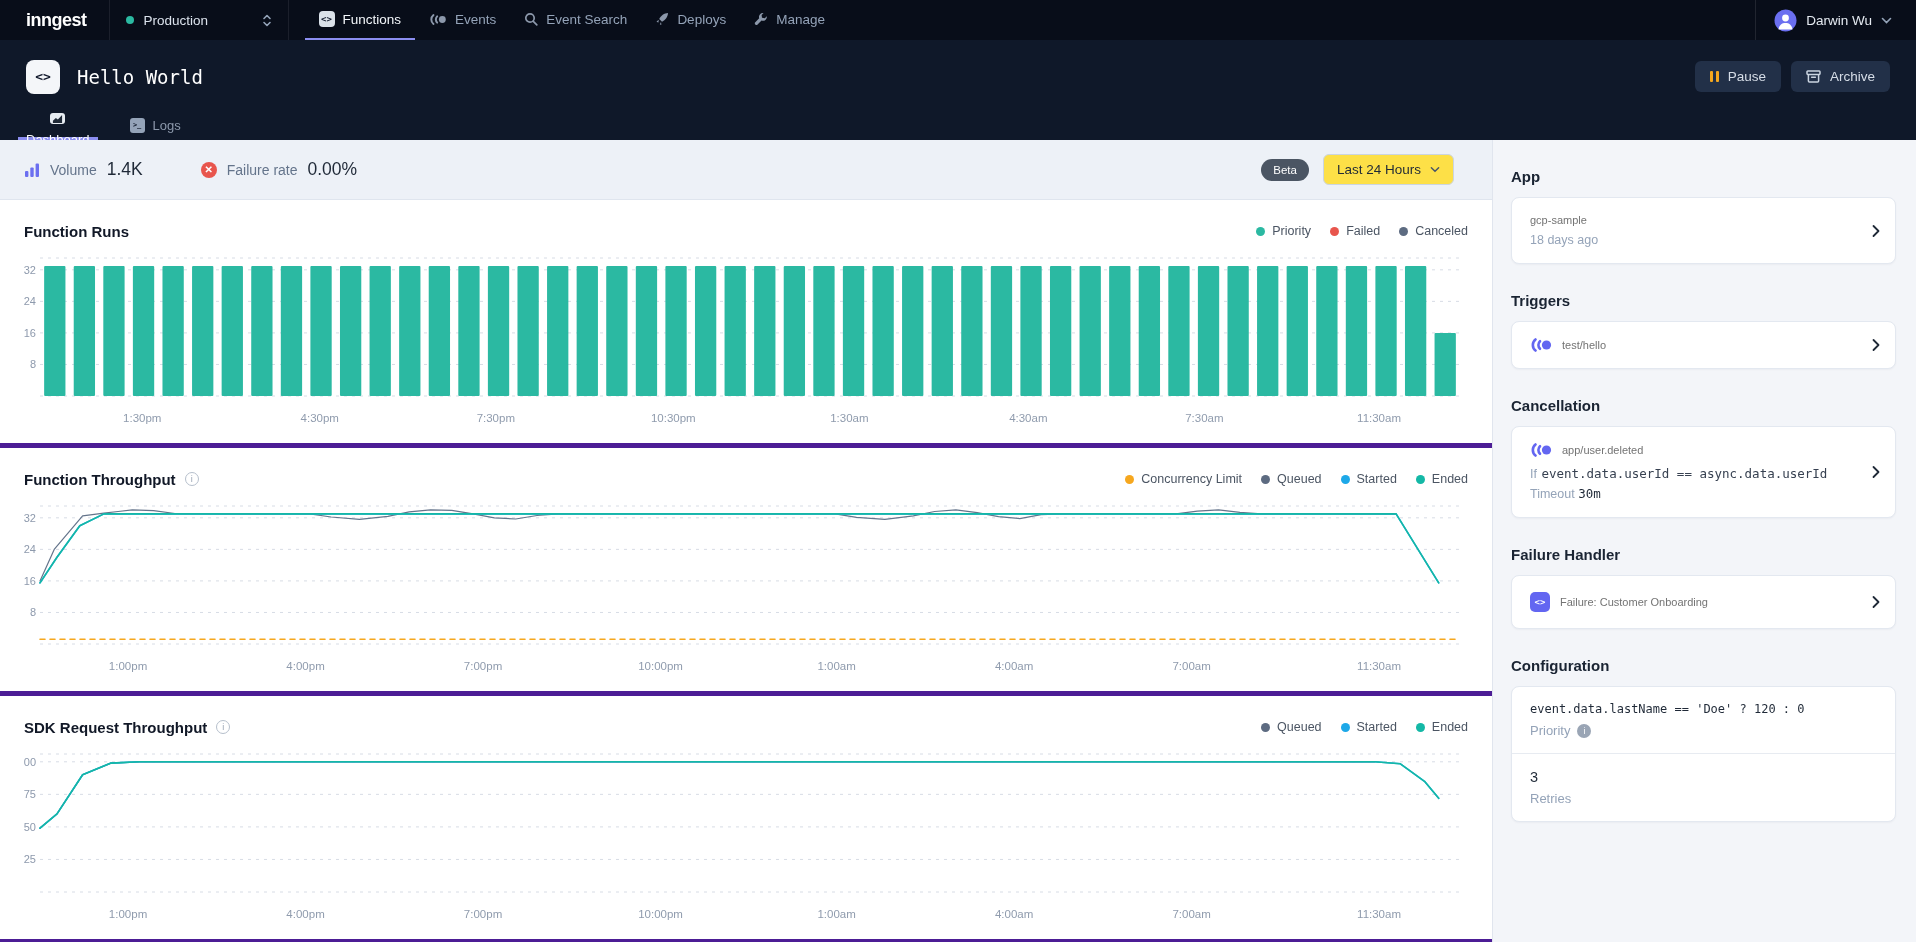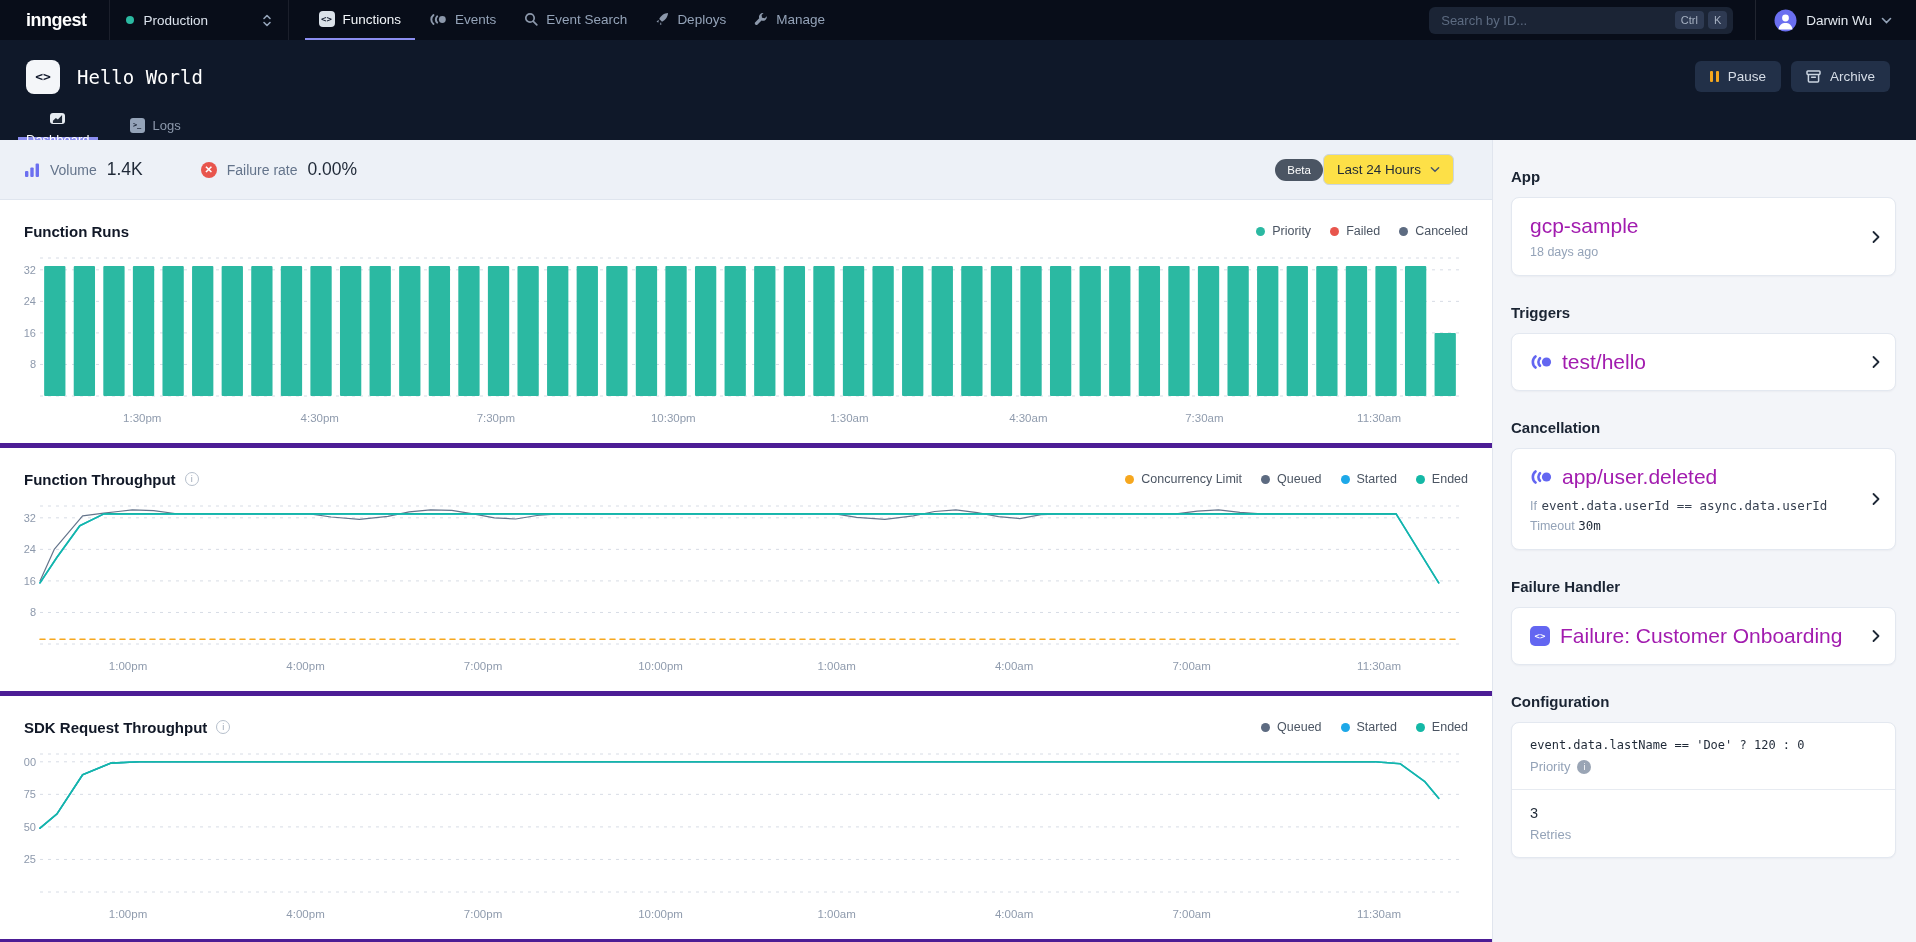--- a/index.html
+++ b/index.html
@@ -64,21 +64,21 @@
   .content { display:flex; height:829px; }
   .charts-col { width:1492px; background:#ffffff; }
 
   .stats-bar { height:60px; background:#edf1f7; border-bottom:1px solid #dfe5ee; display:flex;
     align-items:center; padding:0 24px; }
   .stat { display:flex; align-items:center; gap:10px; margin-right:58px; }
   .stat-label { font-size:14px; color:#64748b; }
   .stat-value { font-size:17.5px; color:#1f2937; margin-left:0; }
   .fail-dot { width:16px; height:16px; border-radius:50%; background:#e8554d; color:#fff;
     display:flex; align-items:center; justify-content:center; font-size:10px; font-weight:bold; }
-  .stats-right { margin-left:auto; display:flex; align-items:center; padding-right:14px; }
+  .stats-right { margin-left:auto; display:flex; align-items:center; gap:14px; padding-right:14px; }
   .beta-badge { background:#4b5563; color:#ffffff; font-size:11.5px; border-radius:999px;
     padding:5px 12px; }
   .range-btn { background:#fde047; border:1px solid #cbd5e1; border-radius:6px; color:#1f2937;
     font-size:13.5px; padding:7px 13px; display:flex; align-items:center; gap:9px; cursor:pointer;
     font-family:"Liberation Sans", sans-serif; }
 
   .chart-section { padding:18px 24px 0 24px; border-bottom:5px solid #4c1d95; background:#fff;
     height:248px; }
   .chart-head { display:flex; align-items:center; height:26px; }
   .chart-title { font-size:15px; font-weight:bold; color:#111827; }
@@ -90,21 +90,21 @@
   .legend-dot { width:9px; height:9px; border-radius:50%; }
   .legend-label { font-size:12.5px; color:#4b5563; }
   .chart-svg { display:block; width:1444px; height:178px; margin-top:6px; }
 
   
   .sidebar { flex:1; background:#f3f5f9; border-left:1px solid #e0e5ee; padding:0 20px 0 18px;
     overflow:hidden; }
   .side-heading { font-size:15px; font-weight:bold; color:#1a2433; margin:28px 0 12px; }
   .card { position:relative; background:#ffffff; border:1px solid #e3e8f0; border-radius:8px;
     padding:16px 40px 16px 18px; box-shadow:0 1px 2px rgba(16,24,40,.04); cursor:pointer; }
-  .card-title { font-size:21px; color:#a21caf; font-weight:500; }
+  .card-title { font-size:11px; color:#737373; font-weight:500; }
   .card-meta { font-size:12.5px; color:#94a3b8; margin-top:7px; }
   .card-row { display:flex; align-items:center; gap:10px; }
   .chev { position:absolute; right:15px; top:50%; transform:translateY(-50%); }
   .code { font-family:"DejaVu Sans Mono", monospace; font-size:12.5px; color:#374151; }
   .muted { color:#94a3b8; font-size:12.5px; }
   .cond-line { margin-top:7px; }
   .timeout-line { margin-top:4px; font-size:12.5px; }
   .timeout-val { color:#1f2937; font-family:"DejaVu Sans Mono", monospace; }
   .fn-chip { width:20px; height:20px; border-radius:5px; background:#6366f1; color:#fff;
     display:flex; align-items:center; justify-content:center;
@@ -164,25 +164,20 @@
         <span>Deploys</span>
       </div>
       <div class="nav-item">
         <svg width="14" height="14" viewBox="0 0 14 14">
           <path d="M12.8 4.2 A4 4 0 0 1 7.5 8.6 L3.6 12.5 A1.6 1.6 0 0 1 1.3 10.2 L5.2 6.3 A4 4 0 0 1 9.6 1 L7.6 3 L8 5.8 L10.8 6.2 Z" fill="#8c98ab"></path>
         </svg>
         <span>Manage</span>
       </div>
     </div>
     <div class="nav-right">
-      <div class="searchbox">
-        <input type="text" placeholder="Search by ID..." style="">
-        <span class="kbd">Ctrl</span>
-        <span class="kbd">K</span>
-      </div>
       <div class="nav-divider"></div>
       <div class="user-menu">
         <svg width="23" height="23" viewBox="0 0 23 23">
           <circle cx="11.5" cy="11.5" r="11" fill="#6b6ff0"></circle>
           <circle cx="11.5" cy="9" r="3.4" fill="#ffffff"></circle>
           <path d="M4.5 20.5 C5.2 15.8 8 14 11.5 14 C15 14 17.8 15.8 18.5 20.5 Z" fill="#ffffff"></path>
         </svg>
         <span class="user-name">Darwin Wu</span>
         <svg width="11" height="7" viewBox="0 0 11 7">
           <path d="M1.5 1.5 L5.5 5.5 L9.5 1.5" fill="none" stroke="#94a3b8" stroke-width="1.6" stroke-linecap="round"></path>

